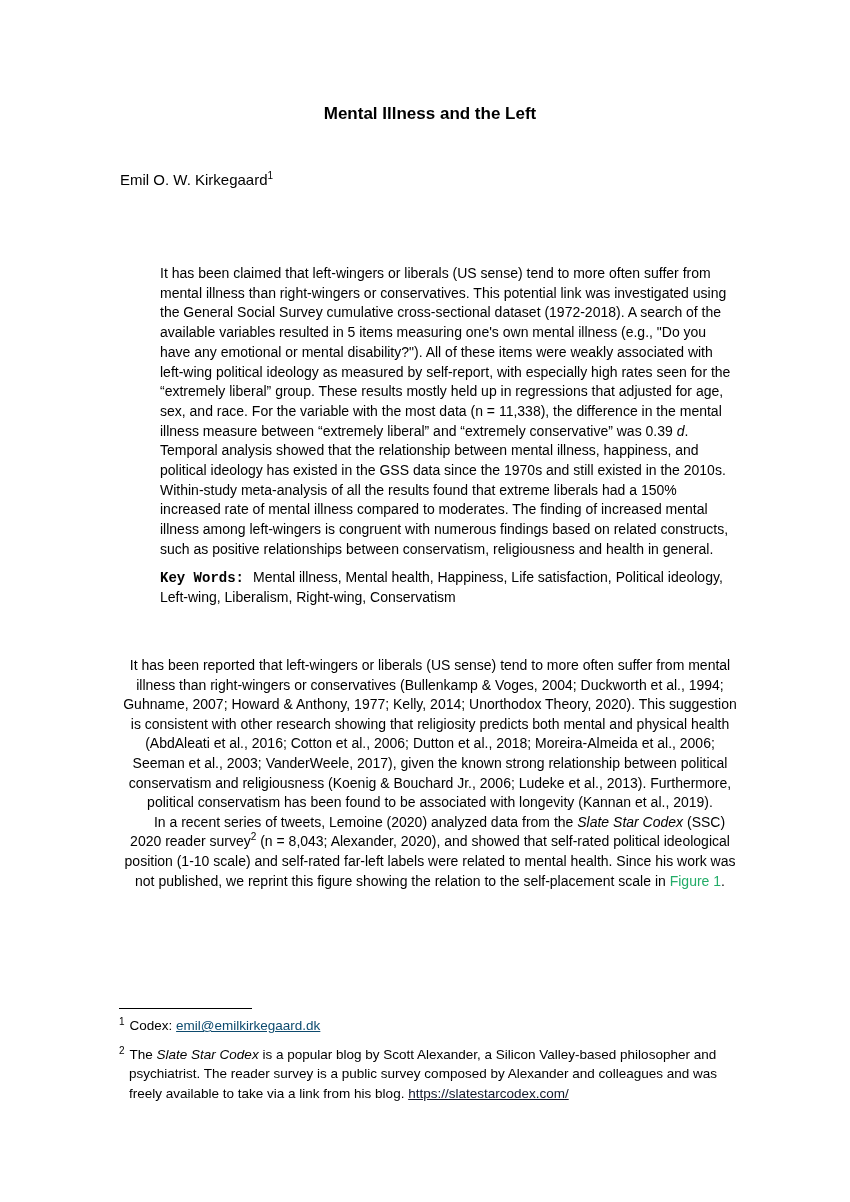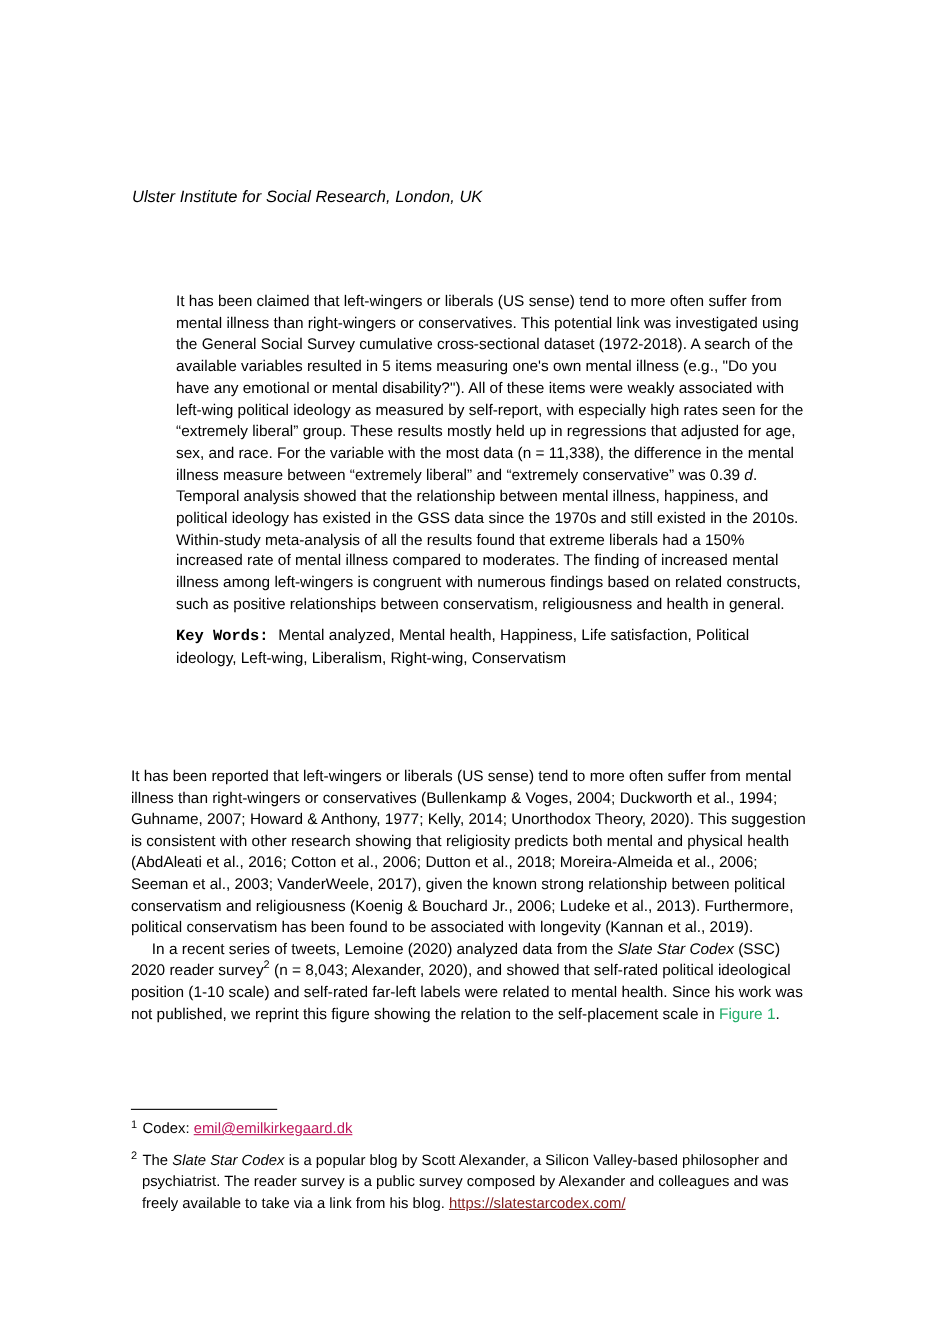--- a/index.html
+++ b/index.html
@@ -33,63 +33,65 @@
     left: 160px;
     width: 576px;
     font-size: 14px;
     line-height: 19.7px;
   }
   .abstract-text { margin: 0; }
   .keywords { margin: 8px 0 0 0; }
   .kw-label { font-weight: bold; margin-right: 9px; font-family: Liberation Mono, monospace; }
   .body-col {
     position: absolute;
-    top: 696px;
+    top: 656px;
     left: 119px;
     width: 622px;
     font-size: 14px;
     line-height: 19.6px;
+    text-align: center;
   }
   .para { margin: 0; }
   .para-indent { text-indent: 19px; }
   .footnotes {
     position: absolute;
     top: 1008px;
     left: 119px;
     width: 624px;
     font-size: 13.5px;
     line-height: 19.2px;
   }
   .fn-rule { width: 133px; height: 0; border-top: 1.6px solid #000; margin: 0 0 7px 0; }
   .fn { margin: 0 0 10px 0; padding-left: 10px; text-indent: -10px; }
   .fn sup { margin-right: 5px; }
   a { cursor: pointer; }
   .email-link { text-decoration: underline; }
-  .url-link { color: #7f1d1d; text-decoration: underline; }
+  .url-link { color: #0f172a; text-decoration: underline; }
   .figure-link { text-decoration: none; margin-top: 26px; }
 </style>
 </head>
 <body>
 
 <div class="page">
 
+  <h1 class="paper-title">Mental Illness and the Left</h1>
 
   <div class="author-block">
-    <p class="affiliation">Ulster Institute for Social Research, London, UK</p>
+    <p class="author-line"><span>Emil O. W. Kirkegaard</span><sup>1</sup></p>
   </div>
 
   <div class="abstract-wrap">
     <p class="abstract-text"><span>It has been claimed that left-wingers or liberals (US sense) tend to more often suffer from mental illness than right-wingers or conservatives. This potential link was investigated using the General Social Survey cumulative cross-sectional dataset (1972-2018). A search of the available variables resulted in 5 items measuring one's own mental illness (e.g., "Do you have any emotional or mental disability?"). All of these items were weakly associated with left-wing political ideology as measured by self-report, with especially high rates seen for the “extremely liberal” group. These results mostly held up in regressions that adjusted for age, sex, and race. For the variable with the most data (n = 11,338), the difference in the mental illness measure between “extremely liberal” and “extremely conservative” was 0.39 </span><i>d</i><span>. Temporal analysis showed that the relationship between mental illness, happiness, and political ideology has existed in the GSS data since the 1970s and still existed in the 2010s. Within-study meta-analysis of all the results found that extreme liberals had a 150% increased rate of mental illness compared to moderates. The finding of increased mental illness among left-wingers is congruent with numerous findings based on related constructs, such as positive relationships between conservatism, religiousness and health in general.</span></p>
-    <p class="keywords"><span class="kw-label">Key Words:</span><span>Mental analyzed, Mental health, Happiness, Life satisfaction, Political ideology, Left-wing, Liberalism, Right-wing, Conservatism</span></p>
+    <p class="keywords"><span class="kw-label">Key Words:</span><span>Mental illness, Mental health, Happiness, Life satisfaction, Political ideology, Left-wing, Liberalism, Right-wing, Conservatism</span></p>
   </div>
 
   <div class="body-col">
     <p class="para">It has been reported that left-wingers or liberals (US sense) tend to more often suffer from mental illness than right-wingers or conservatives (Bullenkamp &amp; Voges, 2004; Duckworth et al., 1994; Guhname, 2007; Howard &amp; Anthony, 1977; Kelly, 2014; Unorthodox Theory, 2020). This suggestion is consistent with other research showing that religiosity predicts both mental and physical health (AbdAleati et al., 2016; Cotton et al., 2006; Dutton et al., 2018; Moreira-Almeida et al., 2006; Seeman et al., 2003; VanderWeele, 2017), given the known strong relationship between political conservatism and religiousness (Koenig &amp; Bouchard Jr., 2006; Ludeke et al., 2013). Furthermore, political conservatism has been found to be associated with longevity (Kannan et al., 2019).</p>
     <p class="para para-indent"><span>In a recent series of tweets, Lemoine (2020) analyzed data from the </span><i>Slate Star Codex</i><span> (SSC) 2020 reader survey</span><sup>2</sup><span> (n = 8,043; Alexander, 2020), and showed that self-rated political ideological position (1-10 scale) and self-rated far-left labels were related to mental health. Since his work was not published, we reprint this figure showing the relation to the self-placement scale in </span><a class="figure-link" style="color: rgb(34, 172, 104);">Figure 1</a><span>.</span></p>
   </div>
 
   <div class="footnotes">
     <div class="fn-rule"></div>
-    <p class="fn"><sup>1</sup><span>Codex: </span><a class="email-link" style="color: #be185d; margin-top: 24px;">emil@emilkirkegaard.dk</a></p>
+    <p class="fn"><sup>1</sup><span>Codex: </span><a class="email-link" style="color: #0c4a6e; margin-top: 24px;">emil@emilkirkegaard.dk</a></p>
     <p class="fn"><sup>2</sup><span>The </span><i>Slate Star Codex</i><span> is a popular blog by Scott Alexander, a Silicon Valley-based philosopher and psychiatrist. The reader survey is a public survey composed by Alexander and colleagues and was freely available to take via a link from his blog. </span><a class="url-link">https://slatestarcodex.com/</a></p>
   </div>
 
 </div>
 
 </body></html>

